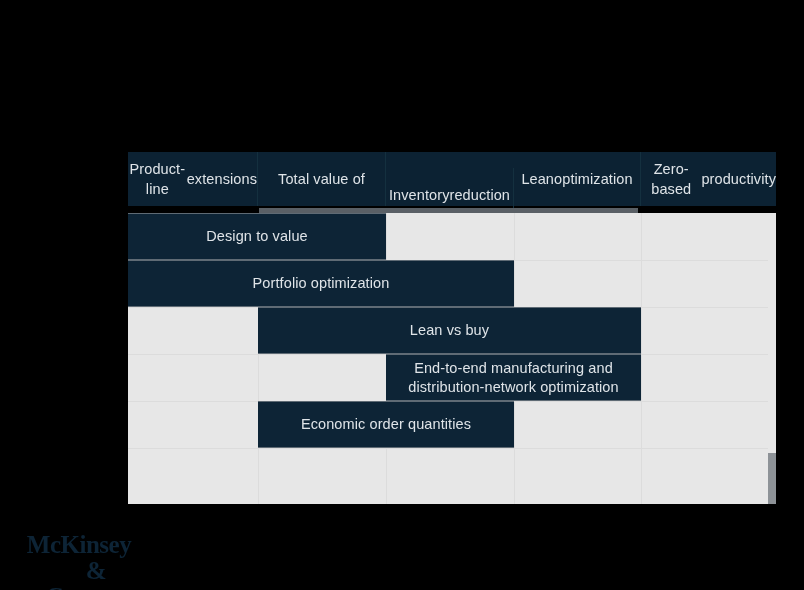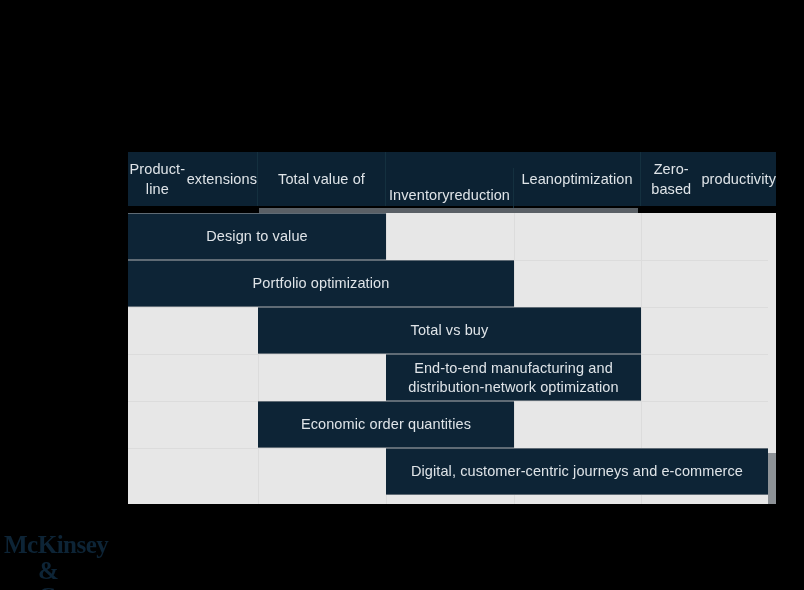--- a/index.html
+++ b/index.html
@@ -144,20 +144,21 @@
     left: 4px;
     top: 532px;
     width: 150px;
     height: 50px;
     font-family: "Liberation Serif", serif;
     color: #0d2436;
     font-weight: bold;
     line-height: 26px;
     font-size: 25px;
     letter-spacing: -0.5px;
+    text-align: center;
   }
   #logo-line1 { display: block; }
   #logo-line2 { display: block; padding-left: 34px; }
 </style>
 </head>
 <body>
 
 <div id="stage">
 
   <div id="matrix">
@@ -203,37 +204,32 @@
             <span class="bar-label">Portfolio optimization</span>
           </div>
         </div>
         <div class="bar" style="left: 0px; top: 0px; width: 258px; height: 47px;">
           <div>
             <span class="bar-label">Design to value</span>
           </div>
         </div>
         <div class="bar" style="left: 130px; top: 94px; width: 383px; height: 47px;">
           <div>
-            <span class="bar-label">Total vs buy</span>
+            <span class="bar-label">Lean vs buy</span>
           </div>
         </div>
         <div class="bar" style="left: 130px; top: 188px; width: 256px; height: 47px;">
           <div>
             <span class="bar-label">Economic order quantities</span>
           </div>
         </div>
         <div class="bar" style="left: 258px; top: 141px; width: 255px; height: 47px;">
           <div>
             <span class="bar-label">End-to-end manufacturing and</span>
             <span class="bar-label">distribution-network optimization</span>
-          </div>
-        </div>
-        <div class="bar" style="left: 258px; top: 235px; width: 382px; height: 47px;">
-          <div>
-            <span class="bar-label">Digital, customer-centric journeys and e-commerce</span>
           </div>
         </div>
       </div>
 
     <div id="v-scroll">
       <div id="v-scroll-thumb"></div>
     </div>
 
   </div>
 

